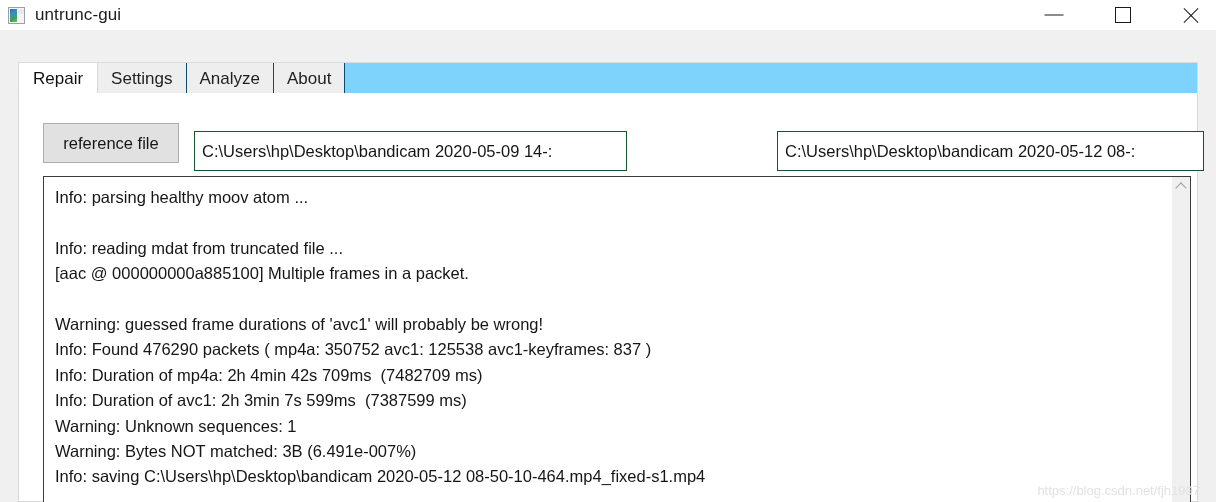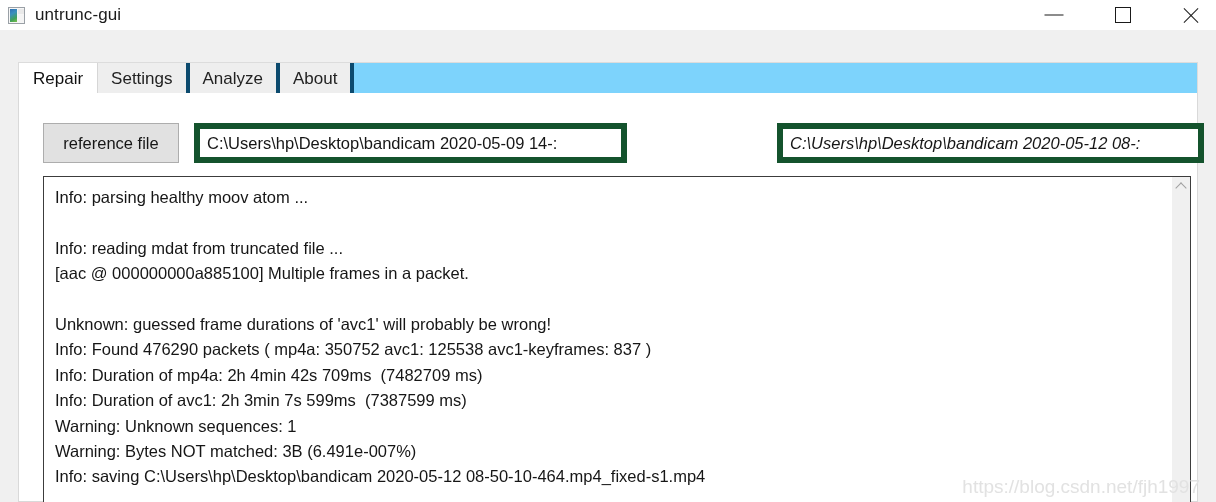--- a/index.html
+++ b/index.html
@@ -135,21 +135,21 @@
     align-items: flex-end;
   }
   .tab {
     height: 31px;
     padding: 0 13px;
     display: flex;
     align-items: center;
     font-size: 17px;
     color: #222222;
     background: #eeeeee;
-    border-right: 4px solid #0c4a6e;
+    border-right: 1px solid #0c4a6e;
     box-sizing: border-box;
     cursor: default;
     white-space: nowrap;
   }
   .tab.active {
     background: #ffffff;
     color: #111111;
     border-right: 1px solid #d6d6d6;
     height: 32px;
     margin-bottom: -1px;
@@ -190,33 +190,33 @@
     padding: 0 11px;
     white-space: nowrap;
     display: flex;
     align-items: center;
     justify-content: center;
   }
   #reference-file-button { left: 0; width: 136px; }
   #truncated-file-button { left: 597px; width: 126px; }
   .file-input {
     position: absolute;
-    top: 0;
+    top: 8px;
     height: 40px;
     background: #ffffff;
-    border: 6px solid #14532d;
+    border: 1px solid #14532d;
     box-sizing: border-box;
     font-family: "Liberation Sans", sans-serif;
     font-size: 16.5px;
     color: #161616;
     padding: 0 5px 0 7px;
     outline: none;
   }
   #reference-file-input { left: 151px; width: 433px; }
-  #truncated-file-input { left: 734px; width: 427px; font-style: italic; }
+  #truncated-file-input { left: 734px; width: 427px; }
 
   
   #log-container {
     position: absolute;
     left: 24px;
     top: 83px;
     width: 1148px;
     height: 326px;
     background: #ffffff;
     border: 1px solid #3c3c3c;
@@ -266,21 +266,21 @@
     border-left: 1.8px solid #a0a0a0;
     border-top: 1.8px solid #a0a0a0;
     transform: rotate(45deg);
   }
   
   #watermark {
     position: absolute;
     right: 16px;
     bottom: 4px;
     font-family: "Liberation Sans", sans-serif;
-    font-size: 19px;
+    font-size: 13px;
     color: #e2e2e2;
     white-space: nowrap;
     pointer-events: none;
   }
 </style>
 </head>
 <body>
 
 <div id="app-window">
 
@@ -329,21 +329,21 @@
         <input class="file-input" id="truncated-file-input" type="text" value="C:\Users\hp\Desktop\bandicam 2020-05-12 08-:" style="">
       </div>
 
       <div id="log-container">
         <div id="log-text">
           <div class="log-line">Info: parsing healthy moov atom ...</div>
           <div class="log-line blank">&nbsp;</div>
           <div class="log-line">Info: reading mdat from truncated file ...</div>
           <div class="log-line">[aac @ 000000000a885100] Multiple frames in a packet.</div>
           <div class="log-line blank">&nbsp;</div>
-          <div class="log-line">Unknown: guessed frame durations of 'avc1' will probably be wrong!</div>
+          <div class="log-line">Warning: guessed frame durations of 'avc1' will probably be wrong!</div>
           <div class="log-line">Info: Found 476290 packets ( mp4a: 350752 avc1: 125538 avc1-keyframes: 837 )</div>
           <div class="log-line">Info: Duration of mp4a: 2h 4min 42s 709ms  (7482709 ms)</div>
           <div class="log-line">Info: Duration of avc1: 2h 3min 7s 599ms  (7387599 ms)</div>
           <div class="log-line">Warning: Unknown sequences: 1</div>
           <div class="log-line">Warning: Bytes NOT matched: 3B (6.491e-007%)</div>
           <div class="log-line">Info: saving C:\Users\hp\Desktop\bandicam 2020-05-12 08-50-10-464.mp4_fixed-s1.mp4</div>
         </div>
         <div id="log-scrollbar">
           <div id="log-scroll-up">
             <span class="chev"></span>

